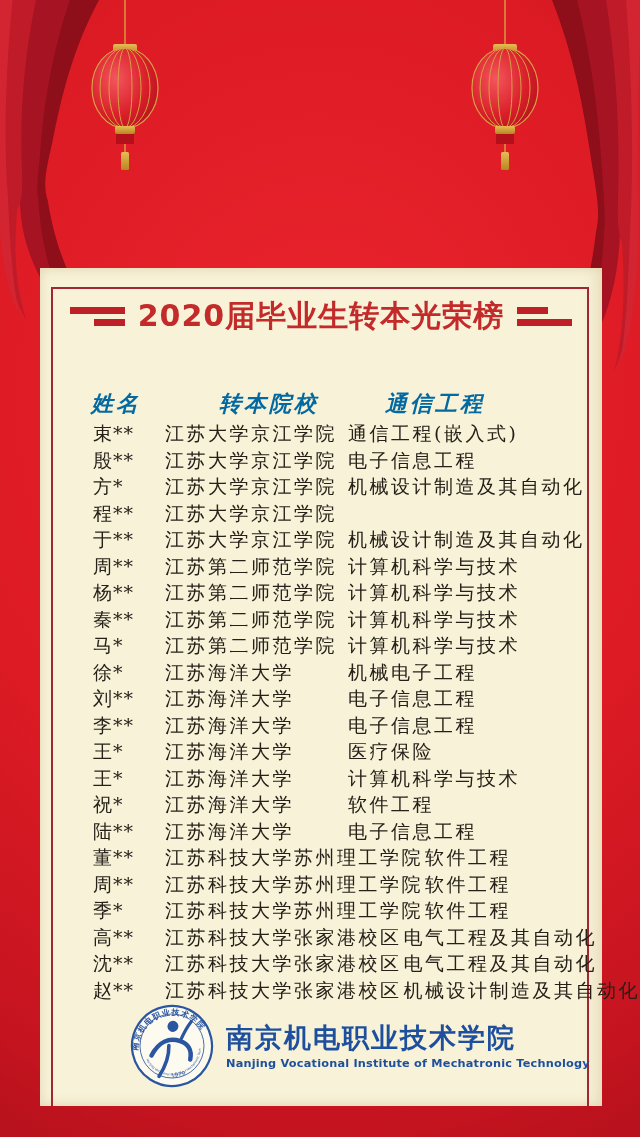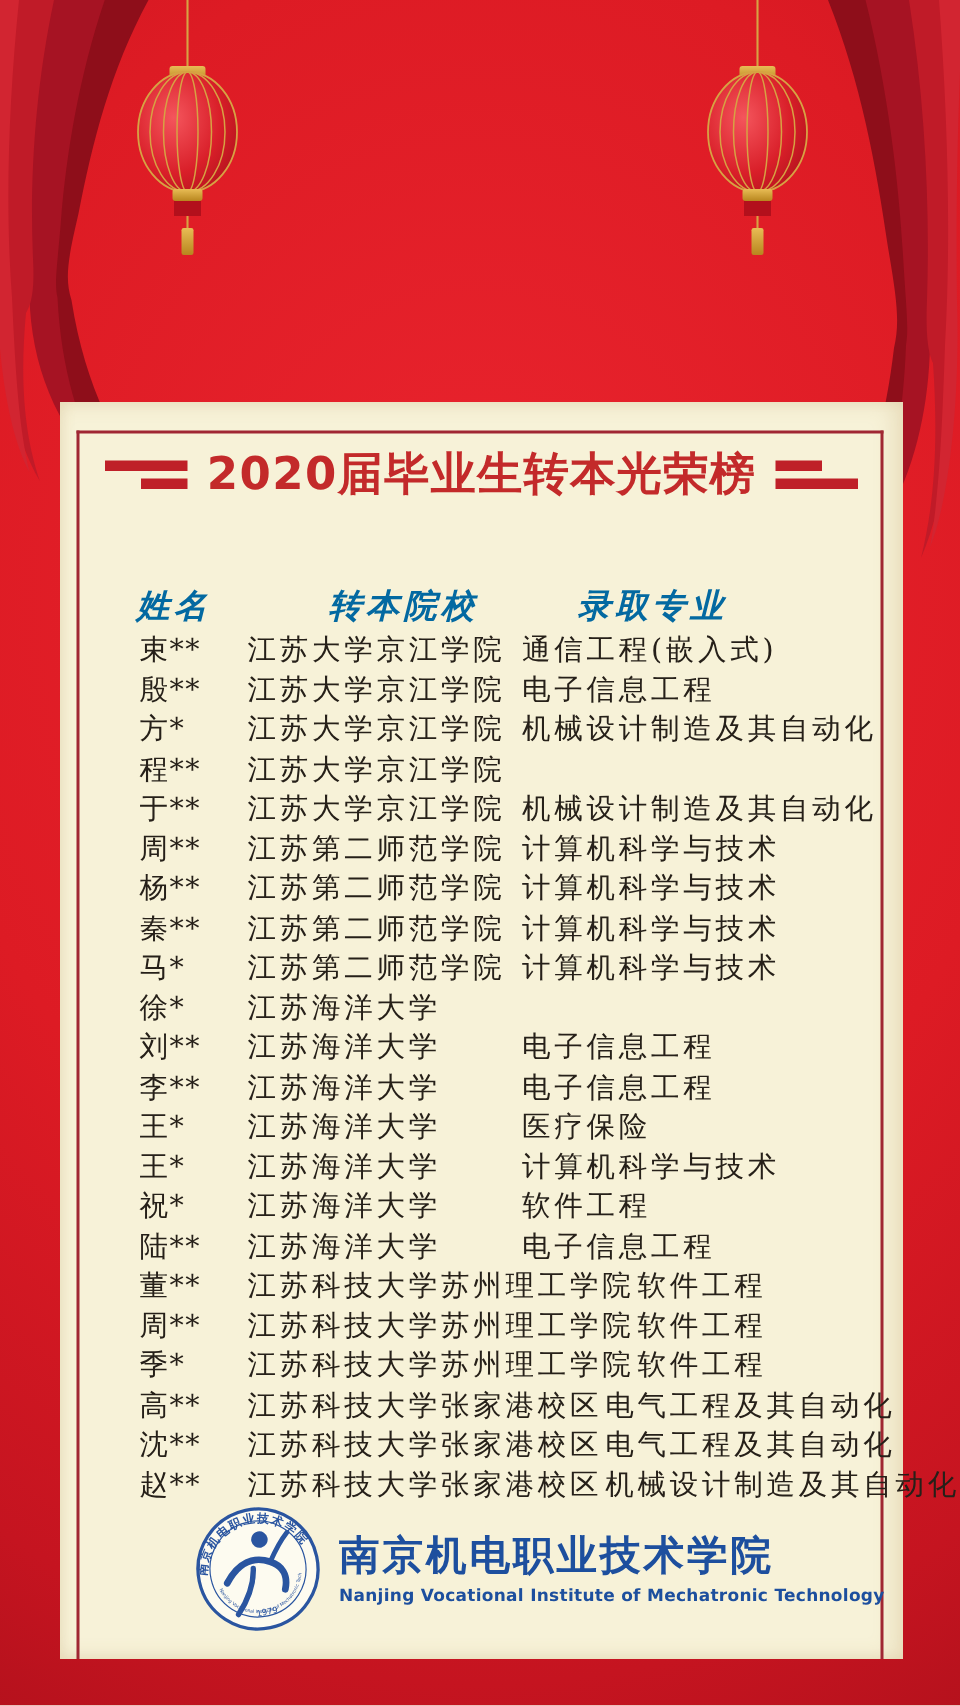--- a/index.html
+++ b/index.html
@@ -134,21 +134,21 @@
       <h1 class="panel-title">2020届毕业生转本光荣榜</h1>
       <div class="decor decor-right">
         <div class="bar long"></div>
           <div class="bar short"></div>
       </div>
     </div>
 
     <div class="table-header">
       <span class="h-name">姓名</span>
       <span class="h-college">转本院校</span>
-      <span class="h-major">录取专业</span>
+      <span class="h-major">通信工程</span>
     </div>
 
     <div class="rows">
         <div class="row">
         <span class="cell name">束**</span>
         <span class="cell college">江苏大学京江学院</span>
         <span class="cell major">通信工程(嵌入式)</span>
       </div>
         <div class="row">
         <span class="cell name">殷**</span>
@@ -185,20 +185,21 @@
         <span class="cell major">计算机科学与技术</span>
       </div>
         <div class="row">
         <span class="cell name">马*</span>
         <span class="cell college">江苏第二师范学院</span>
         <span class="cell major">计算机科学与技术</span>
       </div>
         <div class="row">
         <span class="cell name">徐*</span>
         <span class="cell college">江苏海洋大学</span>
+        <span class="cell major">机械电子工程</span>
       </div>
         <div class="row">
         <span class="cell name">刘**</span>
         <span class="cell college">江苏海洋大学</span>
         <span class="cell major">电子信息工程</span>
       </div>
         <div class="row">
         <span class="cell name">李**</span>
         <span class="cell college">江苏海洋大学</span>
         <span class="cell major">电子信息工程</span>

